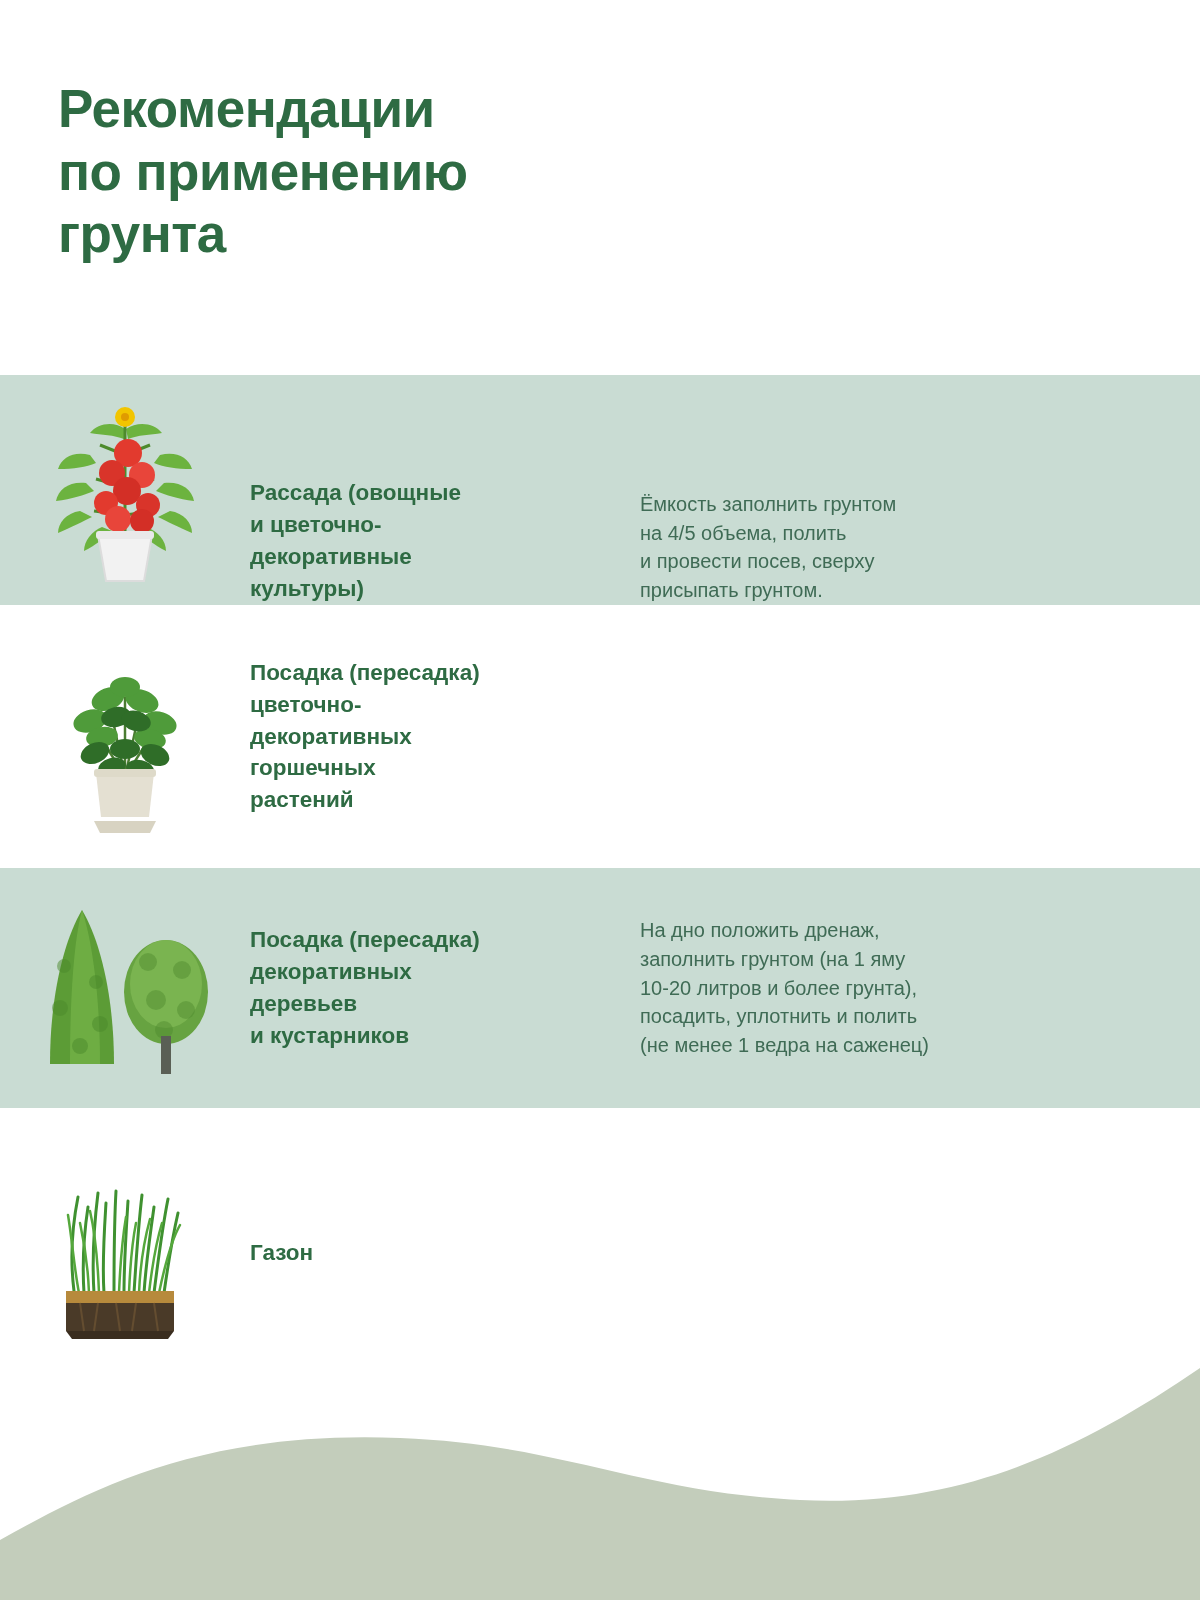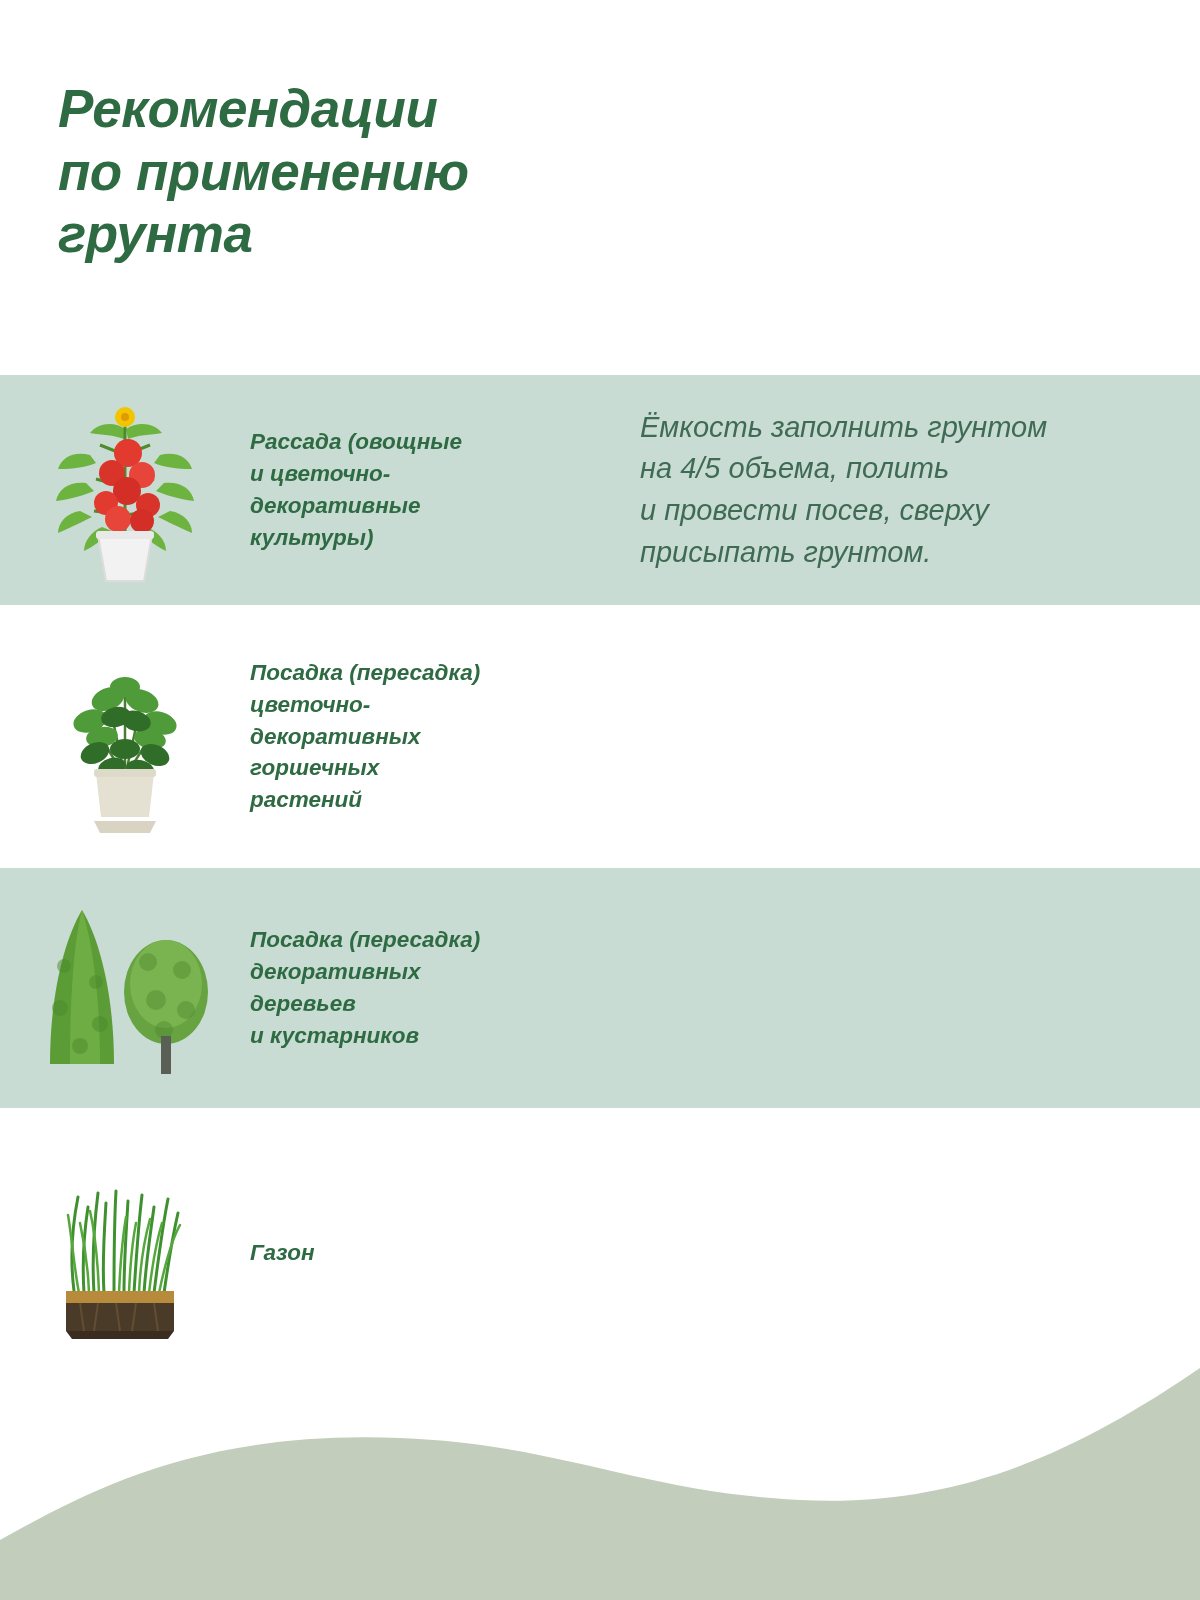--- a/index.html
+++ b/index.html
@@ -3,59 +3,59 @@
 <meta charset="utf-8">
 <style>
   html,body{margin:0;padding:0;}
   body{
     width:1200px;height:1600px;
     background:#ffffff;
     font-family:"Liberation Sans","DejaVu Sans",sans-serif;
     overflow:hidden;
     position:relative;
   }
-  .page{position:relative;width:1200px;height:1600px;overflow:hidden;background:#fff;font-style:italic;}
+  .page{position:relative;width:1200px;height:1600px;overflow:hidden;background:#fff;}
 
   
   .header{position:absolute;left:0;top:0;width:1200px;height:375px;}
   .page-title{
     position:absolute;left:58px;top:78px;width:640px;
     color:#2e6b43;
     font-size:53px;line-height:1.18;font-weight:bold;
     letter-spacing:-0.5px;
     white-space:pre-line;
   }
   .logo{position:absolute;left:888px;top:18px;width:270px;height:270px;}
 
   
   .rows{position:absolute;left:0;top:375px;width:1200px;}
   .row{position:relative;width:1200px;display:flex;align-items:center;box-sizing:border-box;}
   .row.shaded{background:#c9dcd3;}
   .row.plain{background:#ffffff;}
-  .row-r1{height:230px;}
+  .row-r1{height:230px;align-items:flex-end;}
   .row-r2{height:263px;}
   .row-r3{height:240px;}
   .row-r4{height:290px;}
 
   .cell-img{
     width:250px;min-width:250px;height:100%;
     display:flex;align-items:center;justify-content:center;
     position:relative;
   }
   .cell-title{
     width:390px;min-width:390px;
     color:#2e6b43;
     font-size:22.5px;line-height:1.42;font-weight:bold;
     padding-right:14px;box-sizing:border-box;
     white-space:pre-line;
   }
   .cell-desc{
     flex:1;
     color:#3f6b55;
-    font-size:29px;line-height:1.44;font-weight:normal;
+    font-size:20px;line-height:1.44;font-weight:normal;
     padding-right:40px;box-sizing:border-box;
     white-space:pre-line;
   }
 
   
   .wave{position:absolute;left:0;bottom:0;width:1200px;height:260px;}
 
   
   .art{display:block;}
 </style>
@@ -195,20 +195,25 @@
               <circle cx="156" cy="114" r="9"></circle>
             <circle cx="134" cy="134" r="9"></circle>
           </g>
           <rect x="131" y="140" width="10" height="38" fill="#5a5f55"></rect>
         </svg>
       </div>
       <div class="cell-title">Посадка (пересадка)
 декоративных
 деревьев
 и кустарников</div>
+      <div class="cell-desc">На дно положить дренаж,
+заполнить грунтом (на 1 яму
+10-20 литров и более грунта),
+посадить, уплотнить и полить
+(не менее 1 ведра на саженец)</div>
     </div>
 
     <div class="row row-r4 plain">
       <div class="cell-img">
         <svg class="art" width="170" height="180" viewBox="0 0 170 180">
 
           <g stroke="#3f9130" stroke-width="3" fill="none" stroke-linecap="round">
             <path d="M34 128 C30 96 32 64 38 34"></path>
             <path d="M44 130 C42 98 44 70 48 44"></path>
             <path d="M54 130 C52 98 54 62 58 30"></path>

